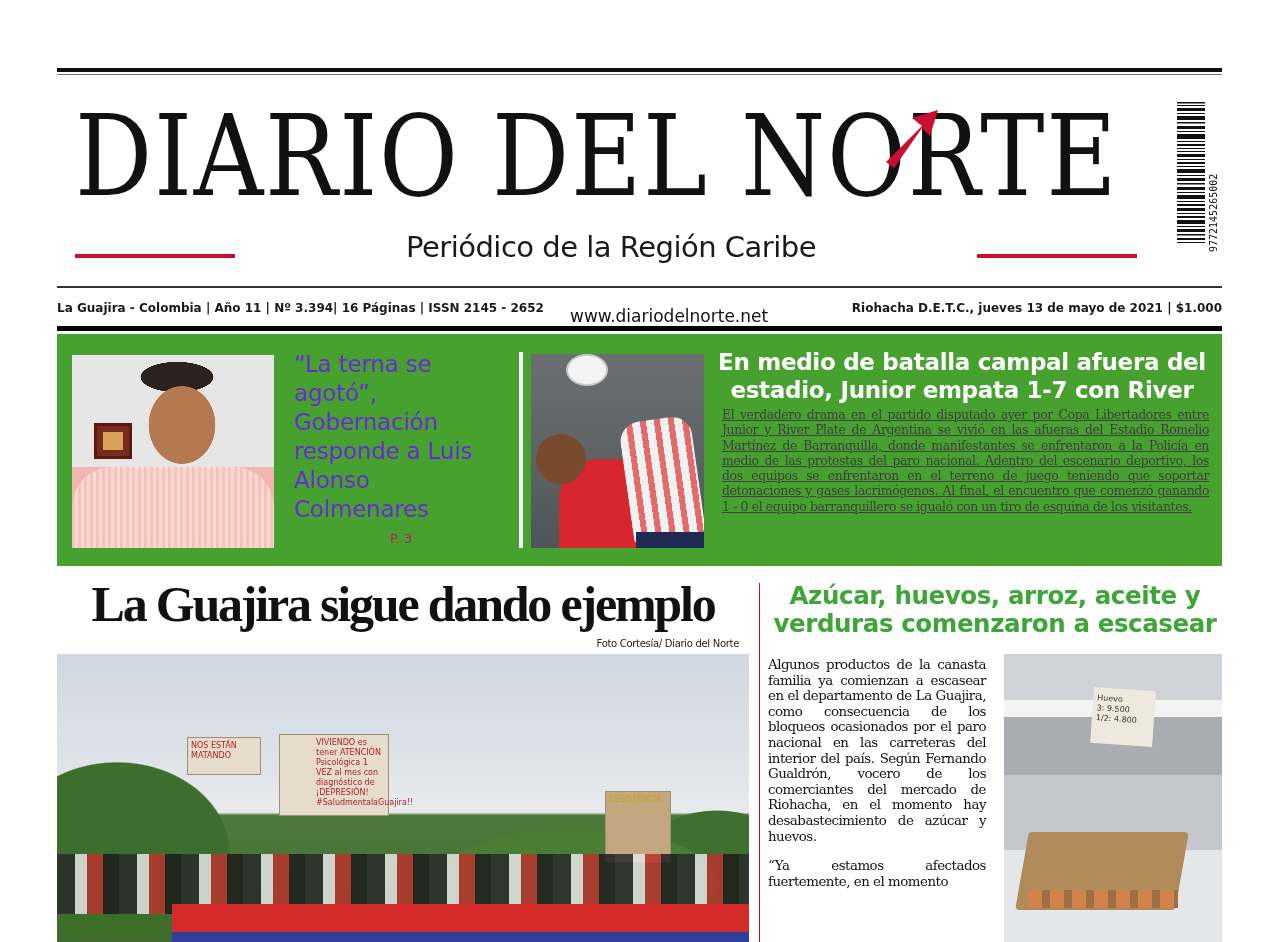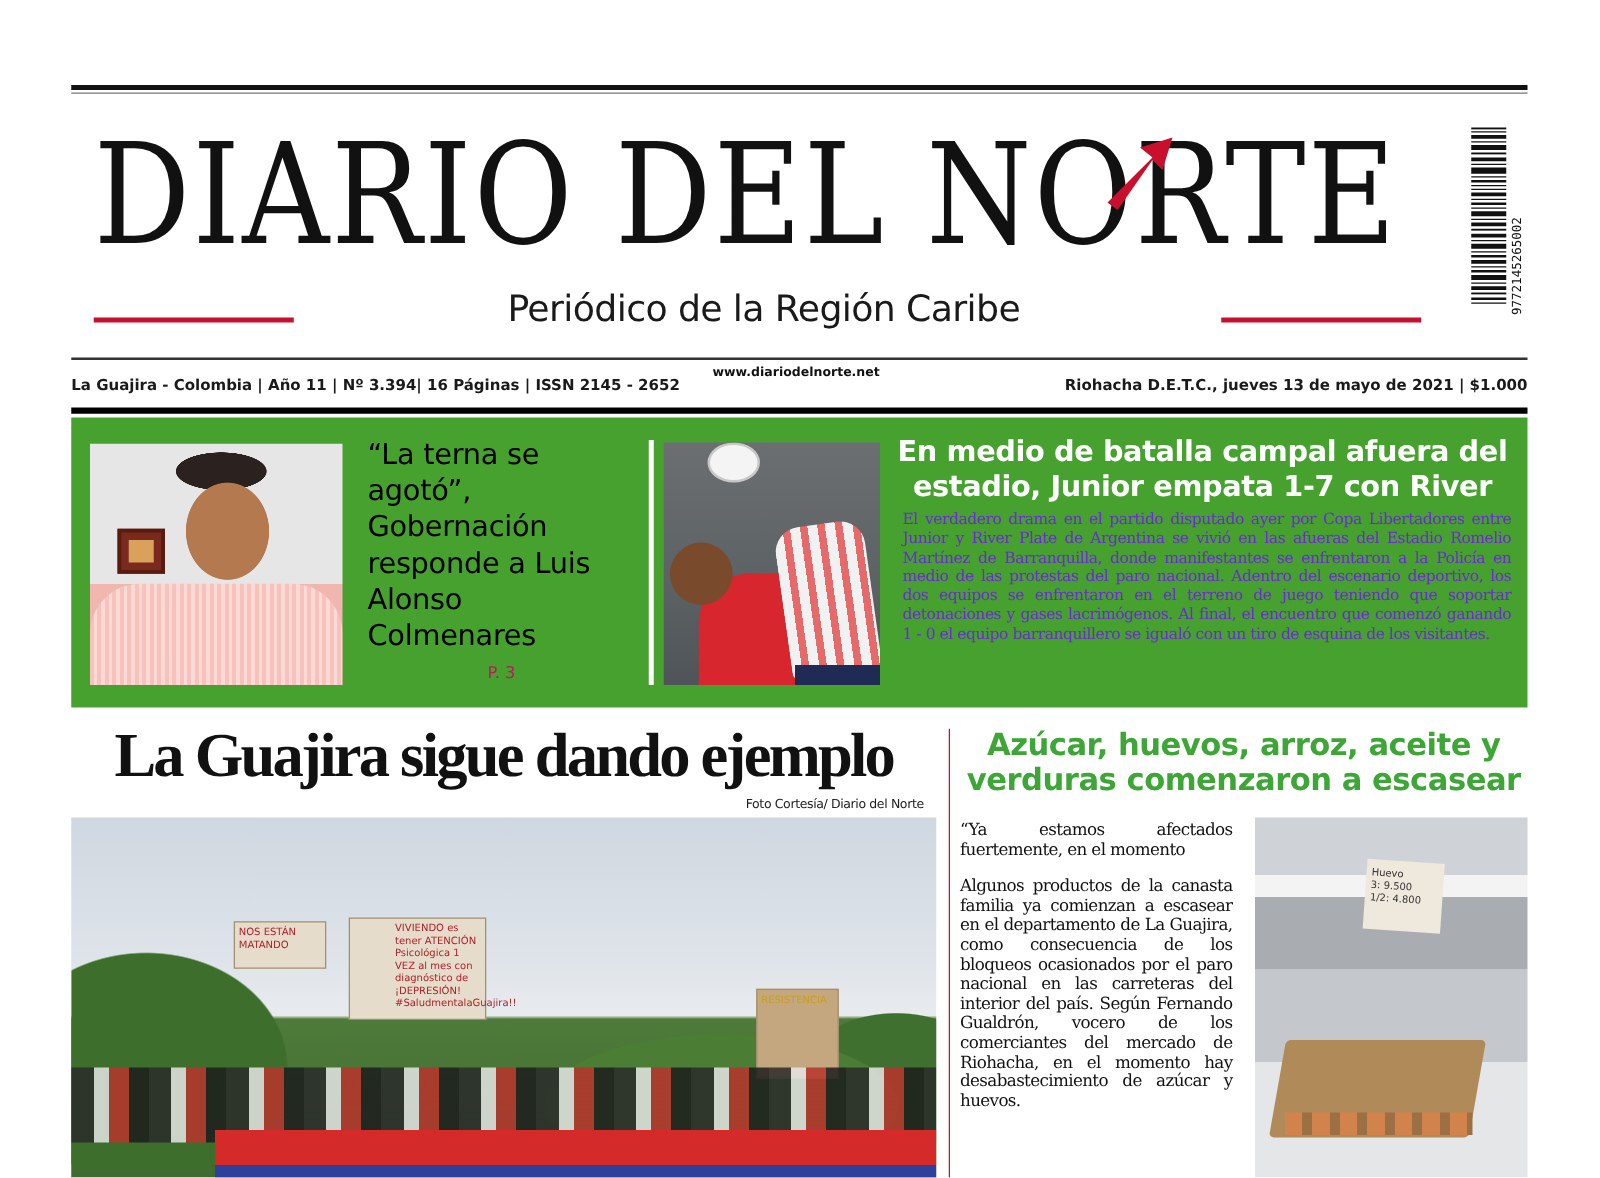--- a/index.html
+++ b/index.html
@@ -32,21 +32,21 @@
     .red-left { left: 75px; width: 160px; }
     .red-right { left: 977px; width: 160px; }
 
     .barcode { left: 1175px; top: 100px; width: 44px; height: 152px; }
 
     .rule-mid { left: 57px; top: 286px; width: 1165px; height: 2px; background: #333; }
 
     
     .info { top: 301px; font-size: 12px; font-weight: bold; color: #1a1a1a; white-space: nowrap; }
     .info-left { left: 57px; text-align: right; }
-    .info-web { left: 570px; top: 293px; font-weight: bold; font-size: 10px; }
+    .info-web { left: 570px; top: 306px; font-weight: normal; font-size: 17px; }
     .info-right { right: 58px; }
 
     .rule-black { left: 57px; top: 326px; width: 1165px; height: 5px; background: #000; }
 
     
     .green-band {
       left: 57px; top: 334px; width: 1165px; height: 232px; background: #47a12f;
     }
     .photo-man {
       left: 72px; top: 355px; width: 202px; height: 193px;
@@ -56,21 +56,21 @@
         linear-gradient(180deg, #e6e6e6 0 58%, #f2b6b0 58% 100%);
       overflow: hidden;
     }
     .photo-man .frame { position: absolute; left: 22px; top: 68px; width: 38px; height: 36px; background: #7a2a1c; border: 3px solid #5a1a10; }
     .photo-man .frame::after { content: ""; position: absolute; left: 6px; top: 6px; width: 20px; height: 18px; background: #d9a15a; }
     .photo-man .shirt { position: absolute; left: 0; top: 112px; width: 202px; height: 90px;
       background: repeating-linear-gradient(90deg, #f7c2bc 0 3px, #fbd9d5 3px 6px); border-radius: 40px 40px 0 0; }
 
     .green-title {
       left: 294px; top: 350px; width: 215px;
-      font-size: 23px; line-height: 29px; color: #000000; font-weight: normal;
+      font-size: 23px; line-height: 29px; color: #6d28d9; font-weight: normal;
       font-family: "DejaVu Sans", sans-serif; letter-spacing: -0.2px;
     }
     .green-page { left: 390px; top: 531px; font-size: 13px; color: #be185d; }
 
     .green-divider { left: 519px; top: 352px; width: 4px; height: 196px; background: #ffffff; }
 
     .photo-soccer {
       left: 531px; top: 354px; width: 173px; height: 194px;
       background: linear-gradient(180deg, #6b6f72 0%, #5c6164 60%, #4f5458 100%);
       overflow: hidden;
@@ -81,22 +81,22 @@
     .photo-soccer .stripe-player { position: absolute; left: 95px; top: 65px; width: 72px; height: 120px;
       background: repeating-linear-gradient(90deg, #f1f1f1 0 8px, #e66a6a 8px 14px); border-radius: 20px 20px 4px 4px; transform: rotate(-8deg); }
     .photo-soccer .shorts { position: absolute; left: 105px; top: 178px; width: 70px; height: 20px; background: #1f2b55; }
 
     .green-headline {
       left: 712px; top: 348px; width: 500px; text-align: center;
       font-size: 23px; line-height: 28px; color: #fff; letter-spacing: -0.3px;
     }
     .green-body {
       left: 722px; top: 407px; width: 487px;
-      font-family: "DejaVu Serif", serif; font-size: 12.4px; line-height: 15.3px; color: #6d28d9;
-      text-align: justify; letter-spacing: -0.35px;
+      font-family: "DejaVu Serif", serif; font-size: 12.4px; line-height: 15.3px; color: #404040;
+      text-align: justify; letter-spacing: -0.35px; text-decoration: underline;
     }
 
     
     .lead-headline {
       left: 56px; top: 576px; width: 694px; text-align: center;
       font-family: "Liberation Serif", serif; font-weight: bold; font-size: 50px; line-height: 56px;
       letter-spacing: -2.2px; color: #111;
     }
     .photo-credit { right: 541px; top: 638px; font-size: 10px; color: #222; letter-spacing: -0.3px; }
 
@@ -238,22 +238,22 @@
     <div class="crowd"></div>
     <div class="flag"></div>
   </div>
 </section>
 
 <div class="abs col-divider"></div>
 
 <section>
   <h2 class="abs side-headline">Azúcar, huevos, arroz, aceite y verduras comenzaron a escasear</h2>
   <div class="abs side-body">
+    <p>Algunos productos de la canasta familia ya comienzan a escasear en el departamento de La Guajira, como consecuencia de los bloqueos ocasionados por el paro nacional en las carreteras del interior del país. Según Fernando Gualdrón, vocero de los comerciantes del mercado de Riohacha, en el momento hay desabastecimiento de azúcar y huevos.</p>
     <p>“Ya estamos afectados fuertemente, en el momento</p>
-    <p>Algunos productos de la canasta familia ya comienzan a escasear en el departamento de La Guajira, como consecuencia de los bloqueos ocasionados por el paro nacional en las carreteras del interior del país. Según Fernando Gualdrón, vocero de los comerciantes del mercado de Riohacha, en el momento hay desabastecimiento de azúcar y huevos.</p>
   </div>
   <div class="abs photo-eggs">
     <div class="tag">
       <div>Huevo</div>
       <div>3: 9.500</div>
       <div>1/2: 4.800</div>
     </div>
     <div class="box"></div>
     <div class="eggs"></div>
   </div>

